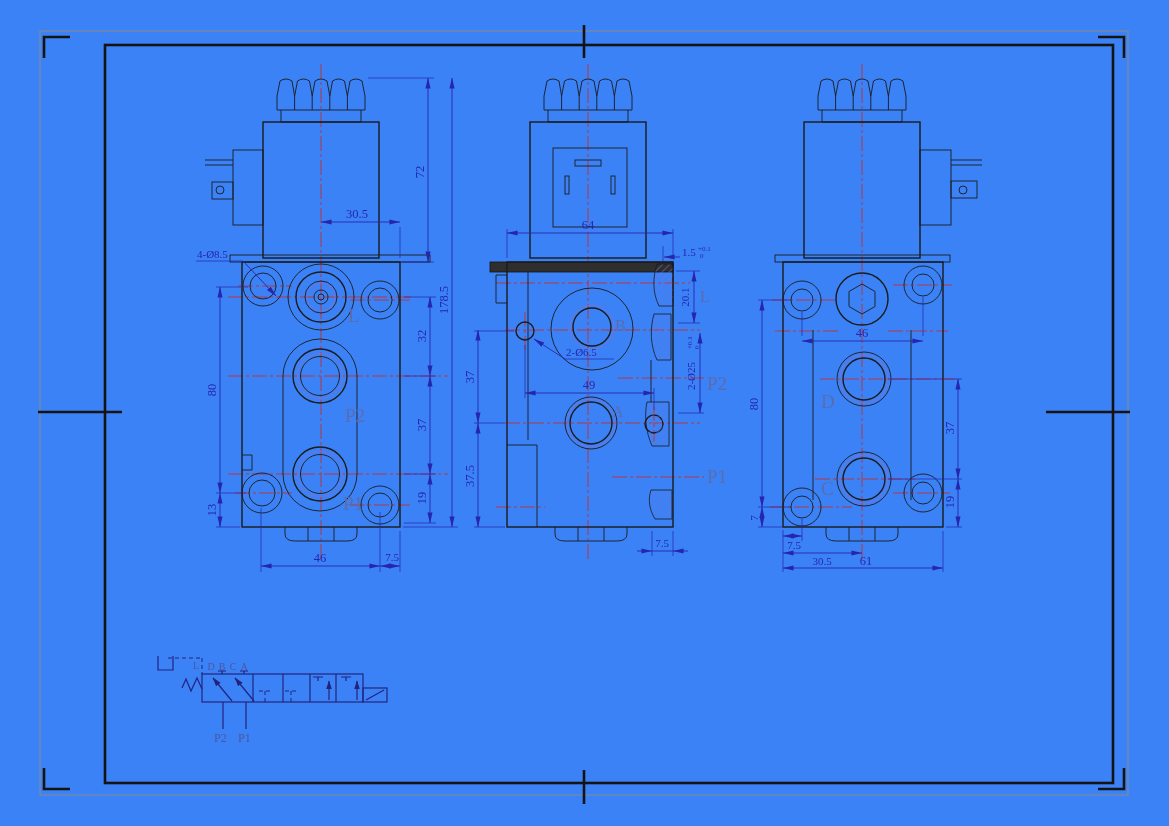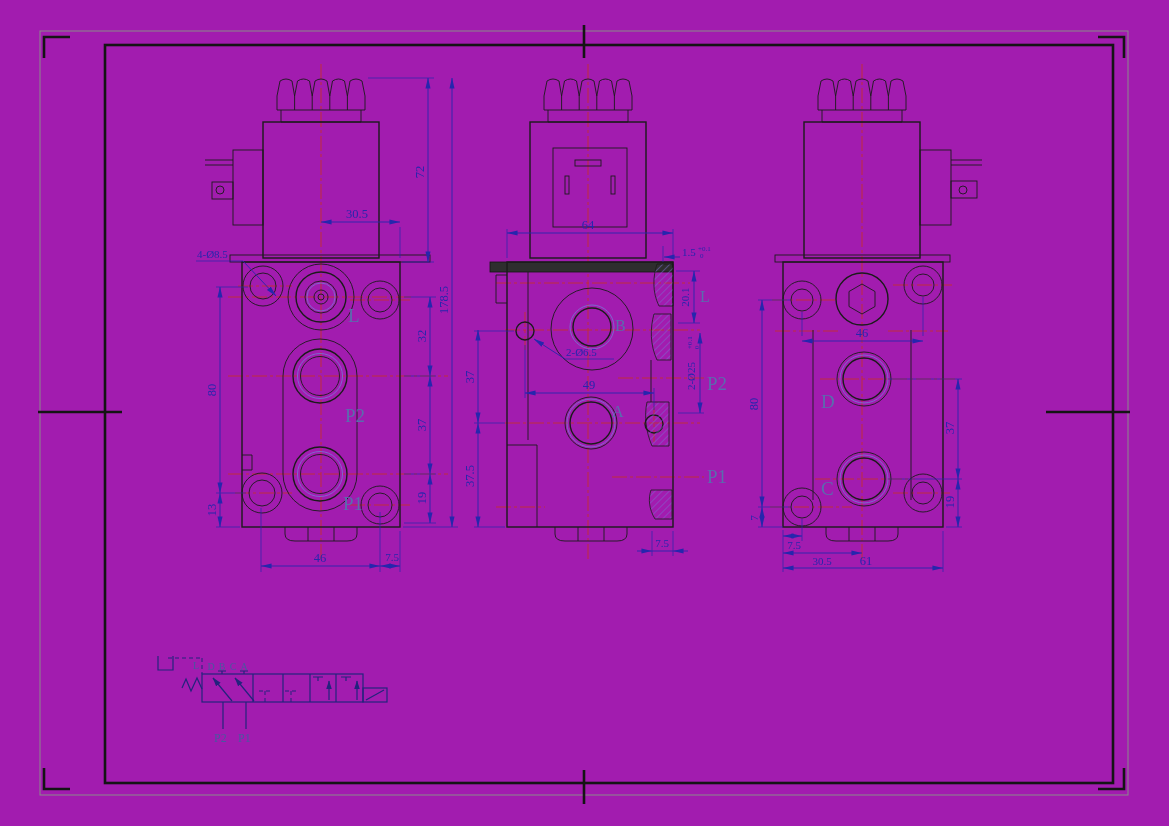--- a/index.html
+++ b/index.html
@@ -1,16 +1,16 @@
 <!DOCTYPE html>
 <html><head>
 <meta charset="utf-8">
 <style>
   html,body{margin:0;padding:0;background:#ffffff;}
-  .stage{position:relative;width:1169px;height:826px;background:#a21caf;overflow:hidden;
+  .stage{position:relative;width:1169px;height:826px;background:#3b82f6;overflow:hidden;
          font-family:"Liberation Serif", serif;}
   svg{display:block}
   
   .oL{stroke:#1b1b1b;stroke-width:1.4;fill:none;stroke-linecap:round}
   .oT{stroke:#1b1b1b;stroke-width:0.9;fill:none}
   .frameThin{stroke:#8a8a8a;stroke-width:1;fill:none}
   .frameThick{stroke:#141414;stroke-width:2.6;fill:none}
   .cl{stroke:#c53030;stroke-width:0.9;fill:none;stroke-dasharray:15 3 3 3}
   .dim{stroke:#2626ad;stroke-width:0.9;fill:none}
   .ext{stroke:#2626ad;stroke-width:0.7;fill:none}

